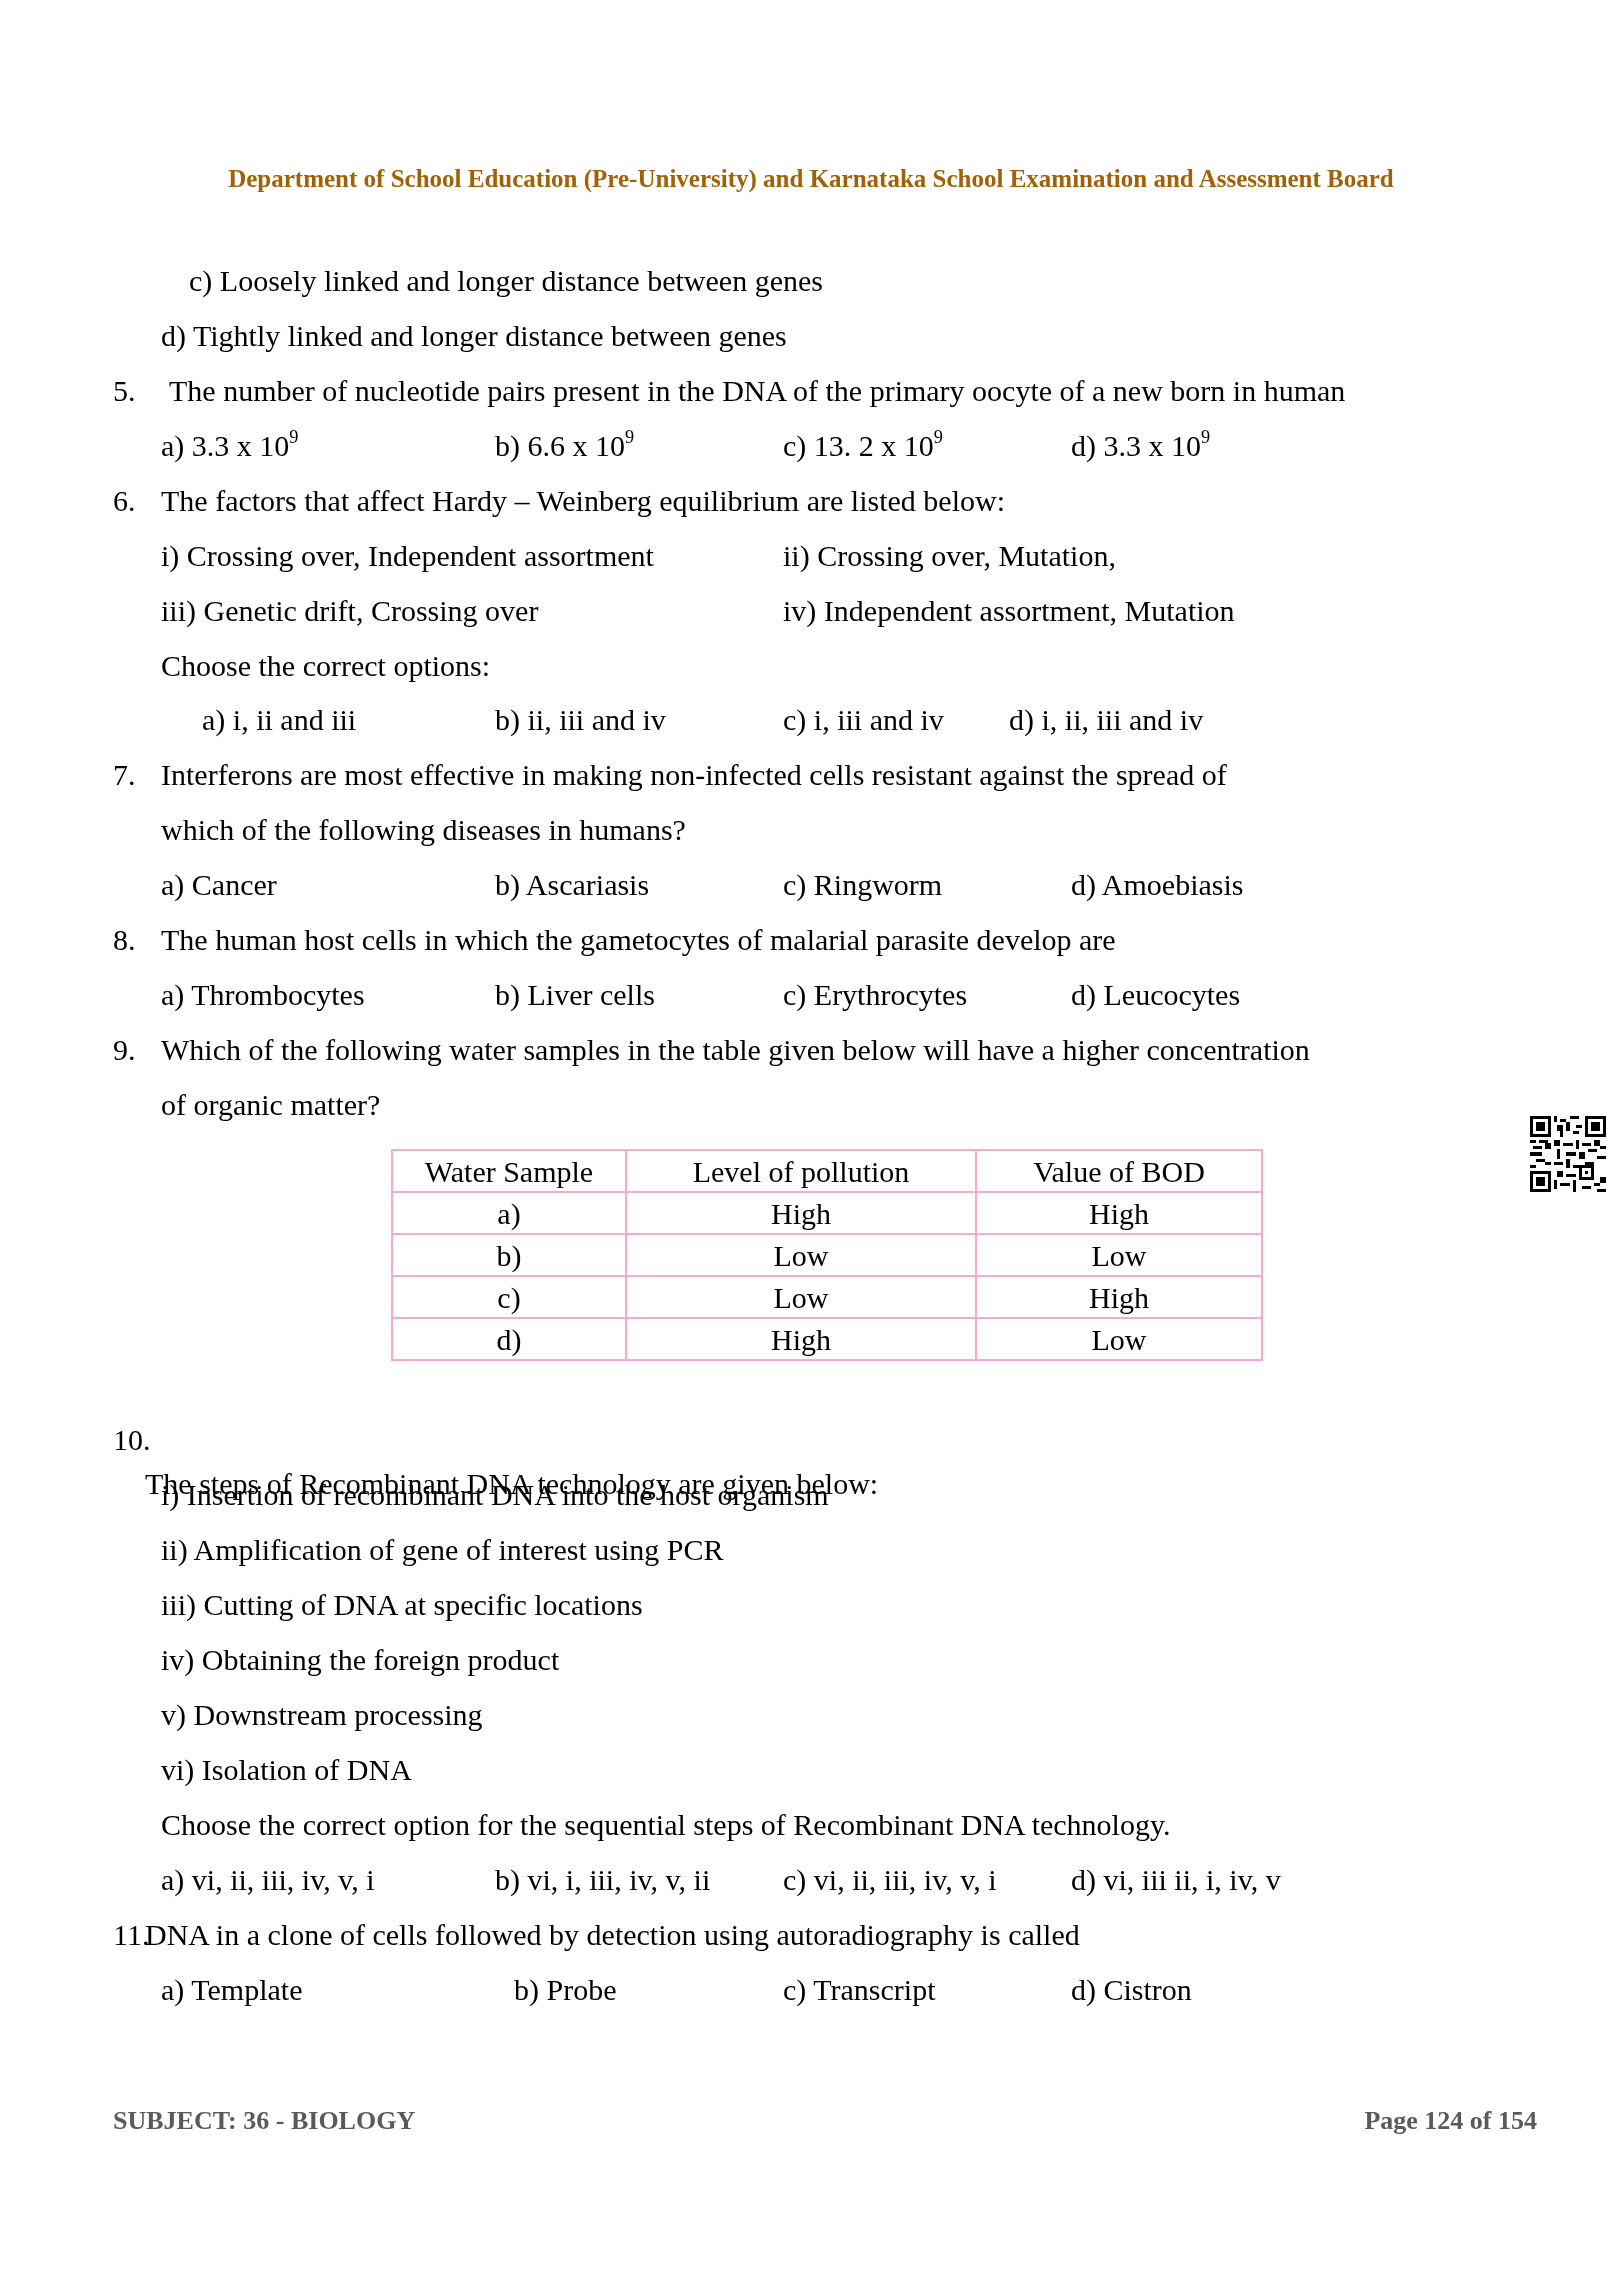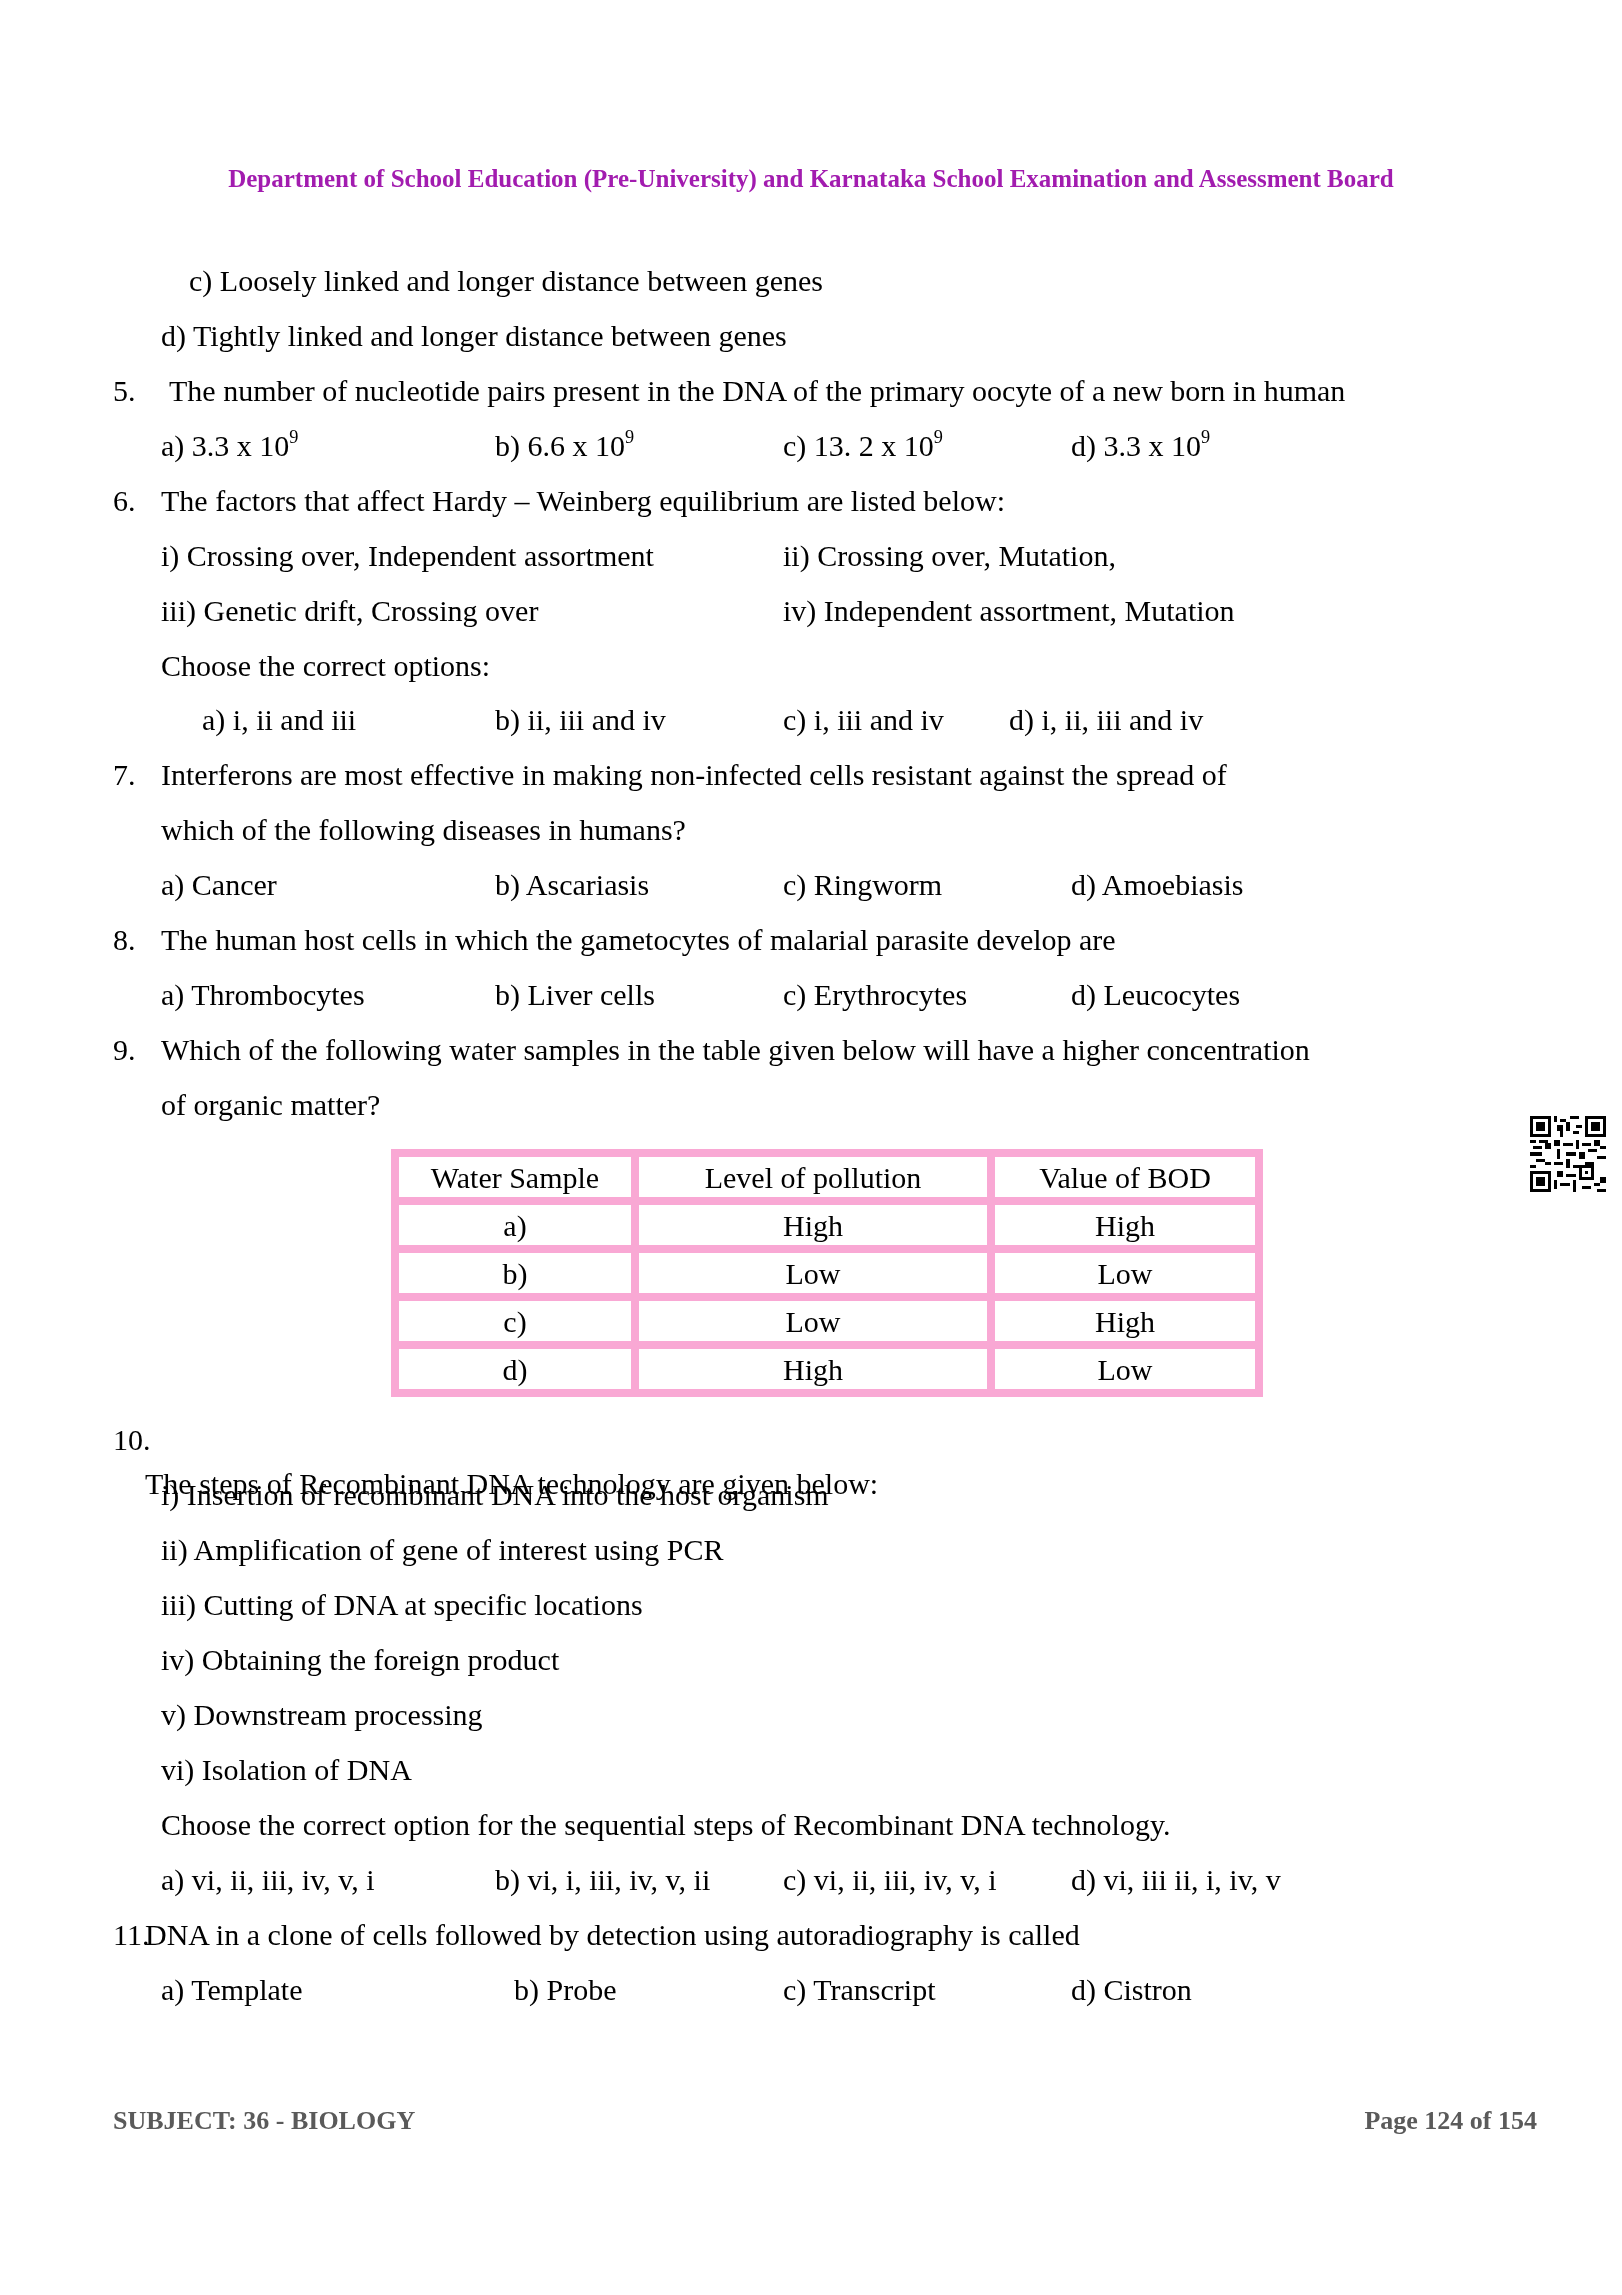--- a/index.html
+++ b/index.html
@@ -1,25 +1,25 @@
 <!DOCTYPE html>
 <html style="font-size:10.5px"><head>
 <meta charset="utf-8">
 <style>
   html, body { margin: 0; padding: 0; background: #ffffff; }
   body { width: 1622px; height: 2295px; position: relative; overflow: hidden;
          font-family: "Liberation Serif", "DejaVu Serif", serif; color: #000; }
   .abs { position: absolute; white-space: nowrap; }
   .header { left: 0; width: 1622px; top: 165px; text-align: center; font-size: 25px;
-            font-weight: bold; color: #a21caf; }
+            font-weight: bold; color: #a16207; }
   .line { font-size: 30px; line-height: 37px; }
   sup { font-size: 18.3px; vertical-align: 0; position: relative; top: -13px; }
   table.bod { position: absolute; left: 391px; top: 1149px; width: 872px; border-collapse: collapse;
               font-size: 30px; }
-  table.bod td, table.bod th { border: 8px solid #f9a8d4; text-align: center; height: 40px;
+  table.bod td, table.bod th { border: 2px solid #f9a8d4; text-align: center; height: 40px;
               padding: 0; font-weight: normal; line-height: 37px; }
   table.bod th.c0, table.bod td.c0 { width: 232px; }
   table.bod th.c1, table.bod td.c1 { width: 348px; }
   .qr { position: absolute; left: 1530px; top: 1116px; width: 76px; height: 76px; }
   .footer { font-size: 26px; font-weight: bold; color: #5a5a5a; top: 2106px; }
 </style>
 </head>
 <body>
 
 <div class="abs header">Department of School Education (Pre-University) and Karnataka School Examination and Assessment Board</div>

